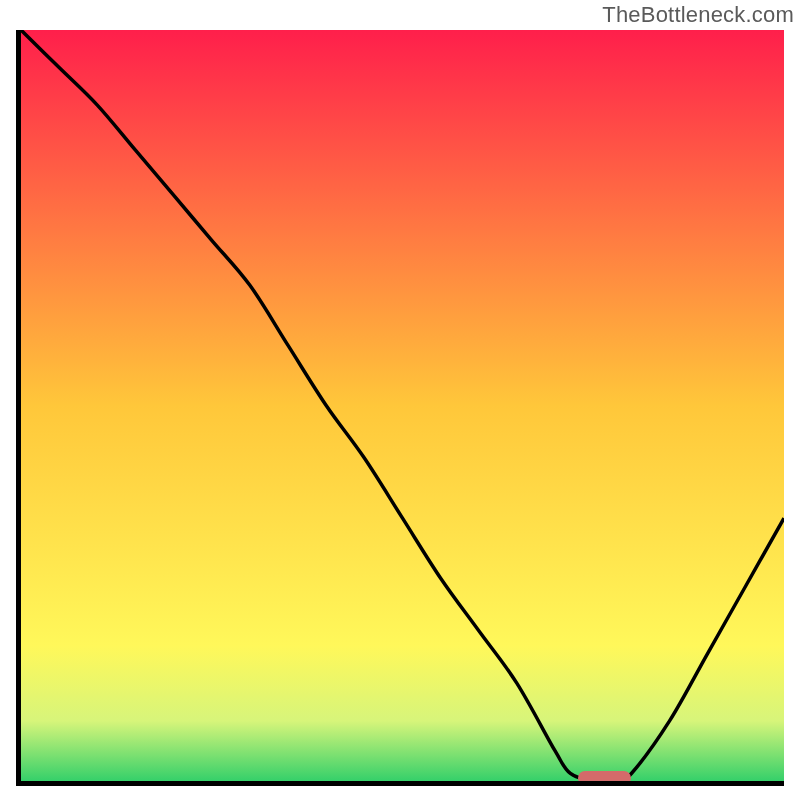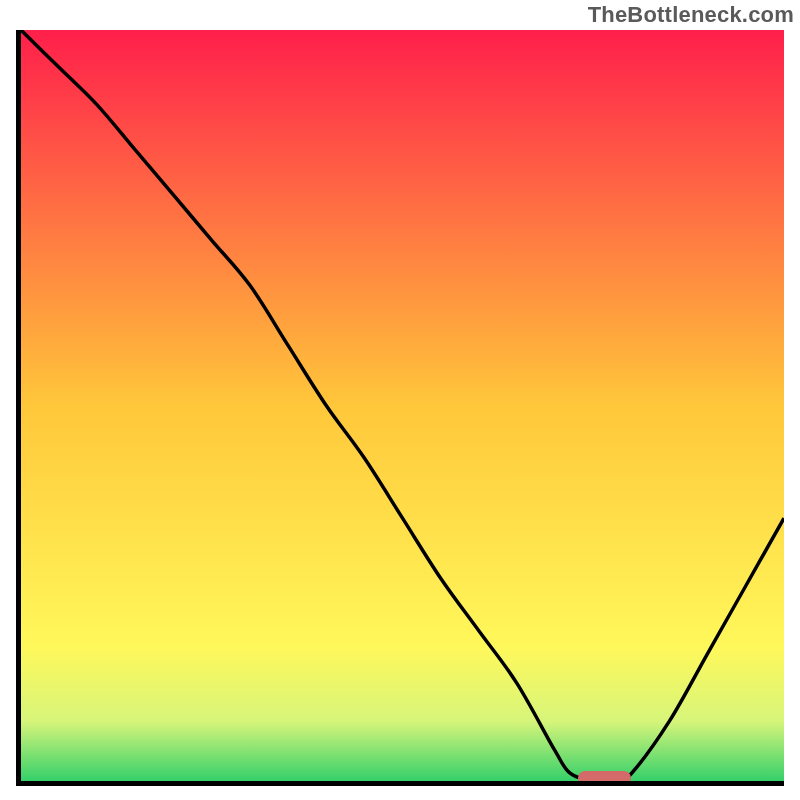--- a/index.html
+++ b/index.html
@@ -14,21 +14,21 @@
     position: relative;
     width: 800px;
     height: 800px;
     background: #ffffff;
   }
   .watermark {
     position: absolute;
     top: 2px;
     right: 6px;
     font-size: 22px;
-    font-weight: 700;
+    font-weight: 400;
     color: #5a5a5a;
     letter-spacing: 0.2px;
     margin-left: 15px;
   }
   .plot-frame {
     position: absolute;
     left: 16px;
     top: 30px;
     width: 768px;
     height: 756px;

